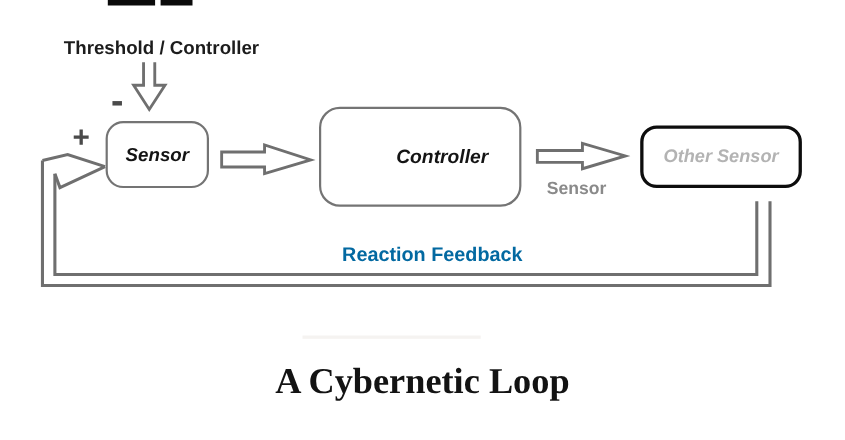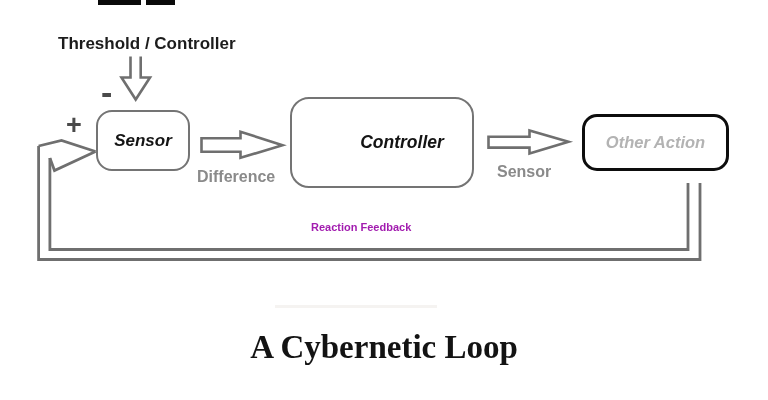--- a/index.html
+++ b/index.html
@@ -6,21 +6,21 @@
   .stage{
     position:relative;width:768px;height:400px;background:#ffffff;
     font-family:"Liberation Sans",sans-serif;overflow:hidden;
   }
   .lbl{position:absolute;white-space:nowrap;line-height:1.15;}
   .threshold{left:58px;top:34px;font-size:17px;font-weight:bold;color:#1c1c1c;}
   .minus{left:101px;top:75px;font-size:34px;font-weight:bold;color:#4a4a4a;line-height:1;}
   .plus{left:66px;top:112px;font-size:27px;font-weight:bold;color:#4a4a4a;line-height:1;}
   .difference{left:197px;top:168px;font-size:16px;font-weight:bold;color:#8a8a8a;}
   .action{left:497px;top:163px;font-size:16px;font-weight:bold;color:#8a8a8a;}
-  .reaction{left:311px;top:221px;font-size:11px;font-weight:bold;color:#a21caf;}
+  .reaction{left:311px;top:221px;font-size:18px;font-weight:bold;color:#0369a1;}
   .box{
     position:absolute;display:flex;align-items:center;justify-content:center;
     background:#ffffff;box-sizing:border-box;font-style:italic;
   }
   .box-sensor{left:96px;top:110px;width:94px;height:61px;border:2.5px solid #747474;border-radius:16px;}
   .box-sensor .box-label{font-size:17px;font-weight:bold;color:#141414;}
   .box-controller{left:290px;top:97px;width:184px;height:91px;border:2.8px solid #747474;border-radius:19px;padding-left:40px;}
   .box-controller .box-label{font-size:17.5px;font-weight:bold;color:#141414;}
   .box-other{left:582px;top:114px;width:147px;height:57px;border:3.5px solid #0d0d0d;border-radius:15px;}
   .box-other .box-label{font-size:16.5px;font-weight:bold;color:#b3b3b3;}
@@ -53,29 +53,28 @@
 
     <path d="M 38.6 146 L 38.6 259.5 L 700 259.5 L 700 183" fill="none" stroke="#6f6f6f" stroke-width="2.8" stroke-linejoin="miter"></path>
     <path d="M 49.9 158 L 49.9 249.5 L 688 249.5 L 688 183" fill="none" stroke="#6f6f6f" stroke-width="2.8" stroke-linejoin="miter"></path>
     <path d="M 38.6 146 L 61.5 140.5 L 95.5 151.5" fill="none" stroke="#6f6f6f" stroke-width="2.8" stroke-linejoin="miter"></path>
     <path d="M 49.9 158 L 54.5 170.5 L 95.5 151.5" fill="none" stroke="#6f6f6f" stroke-width="2.8" stroke-linejoin="miter"></path>
   </svg>
 
   <div class="lbl threshold">Threshold / Controller</div>
   <div class="lbl minus">-</div>
   <div class="lbl plus">+</div>
-  <div class="lbl difference">Difference</div>
   <div class="lbl action">Sensor</div>
   <div class="lbl reaction">Reaction Feedback</div>
 
   <div class="box box-sensor">
     <span class="box-label">Sensor</span>
   </div>
   <div class="box box-controller">
     <span class="box-label">Controller</span>
   </div>
   <div class="box box-other">
-    <span class="box-label">Other Action</span>
+    <span class="box-label">Other Sensor</span>
   </div>
 
   <div class="title">A Cybernetic Loop</div>
 
 </div>
 
 </body></html>

